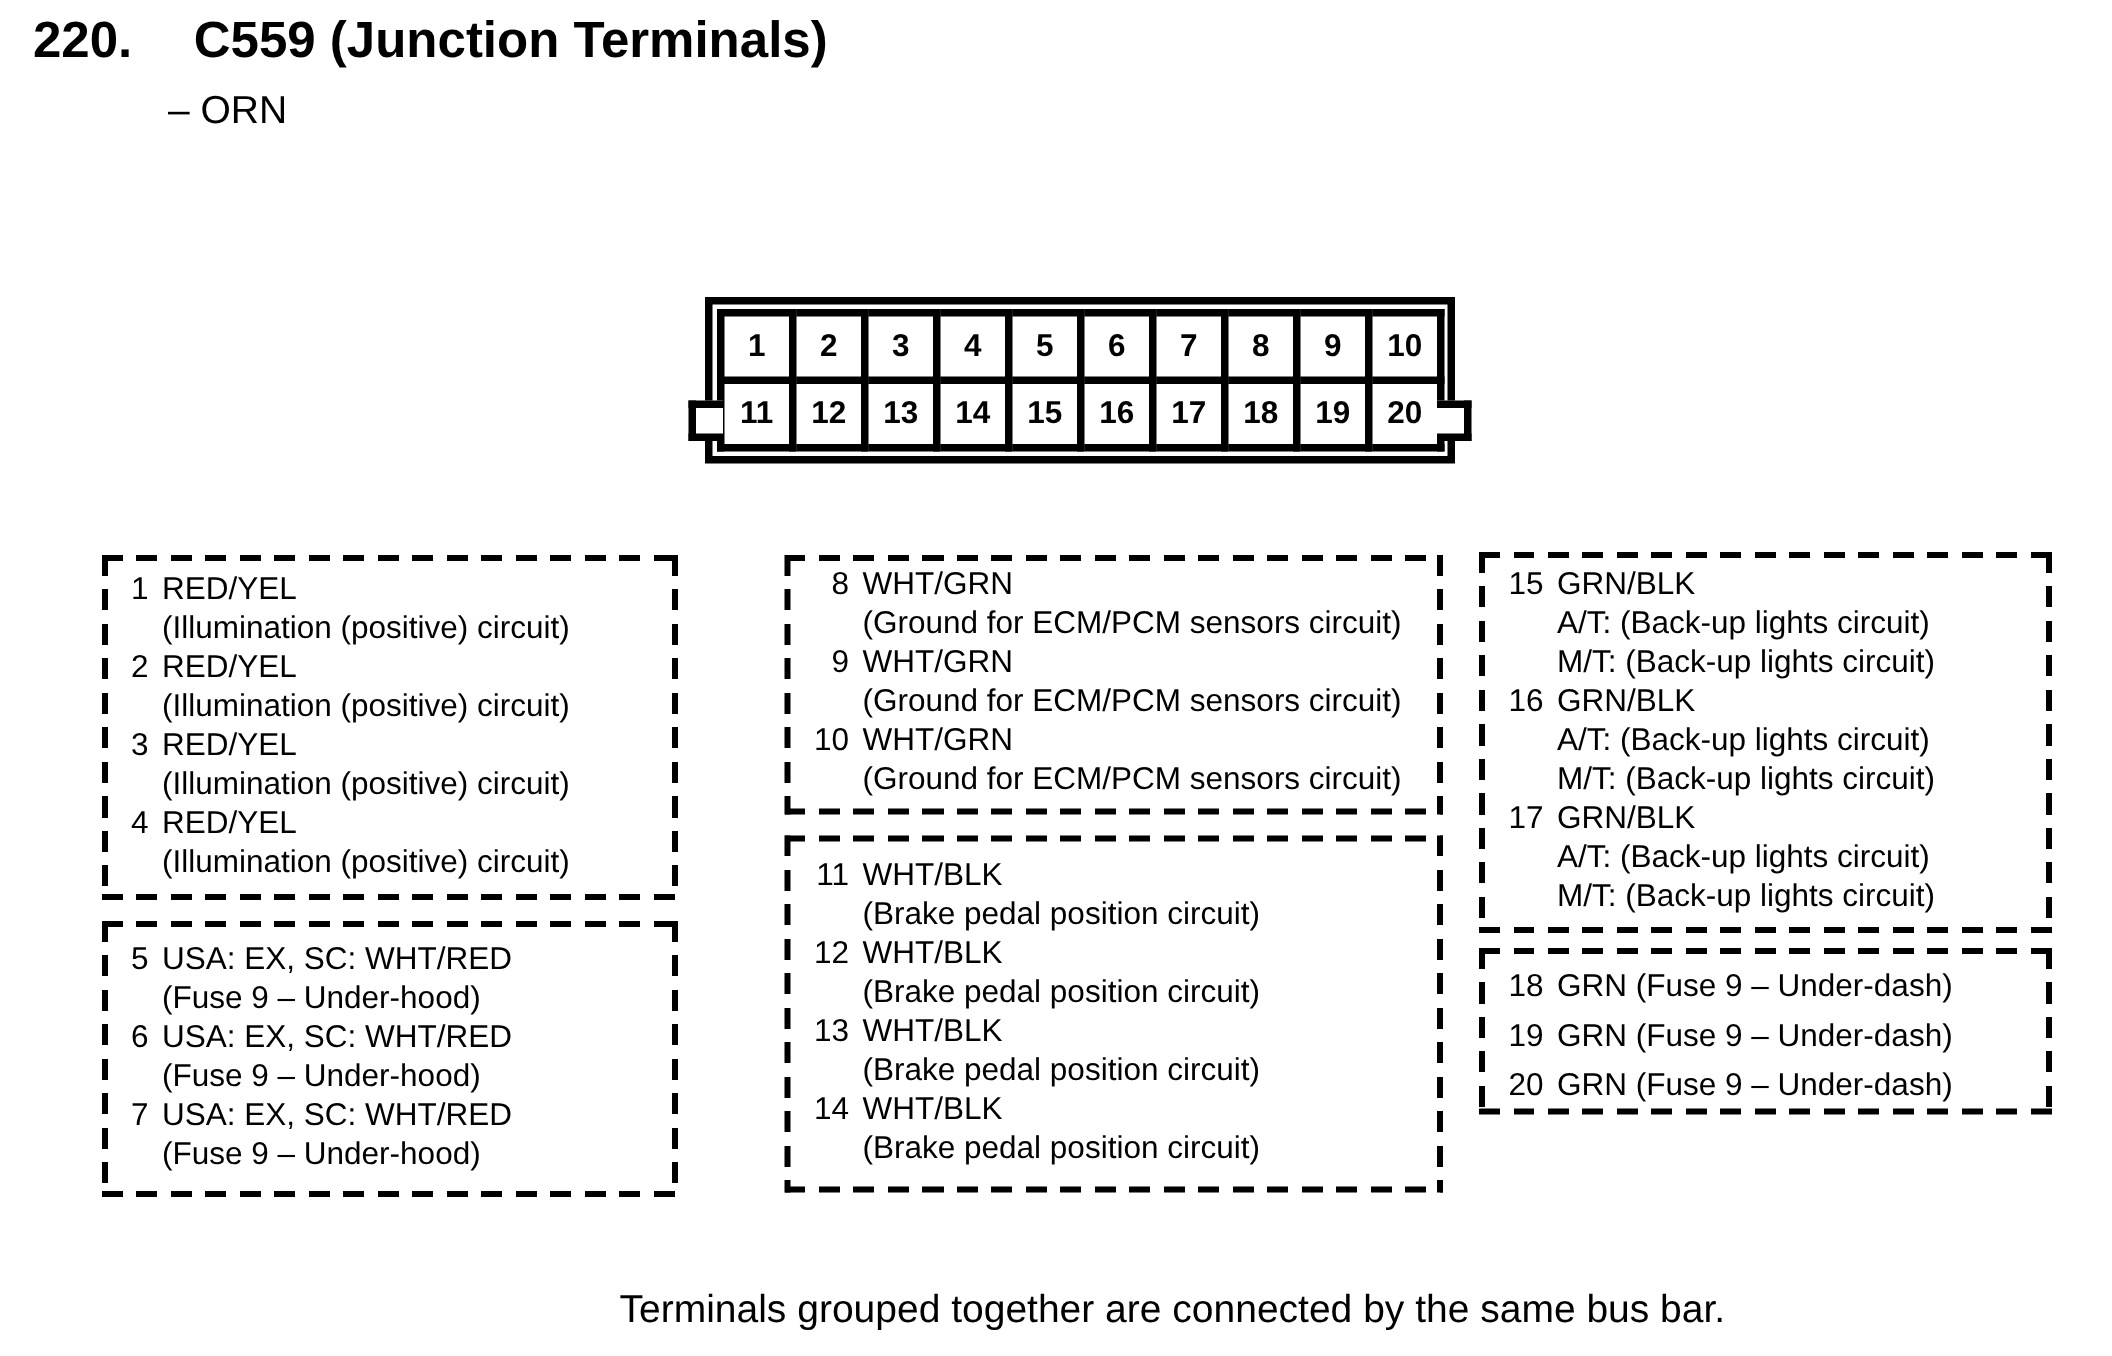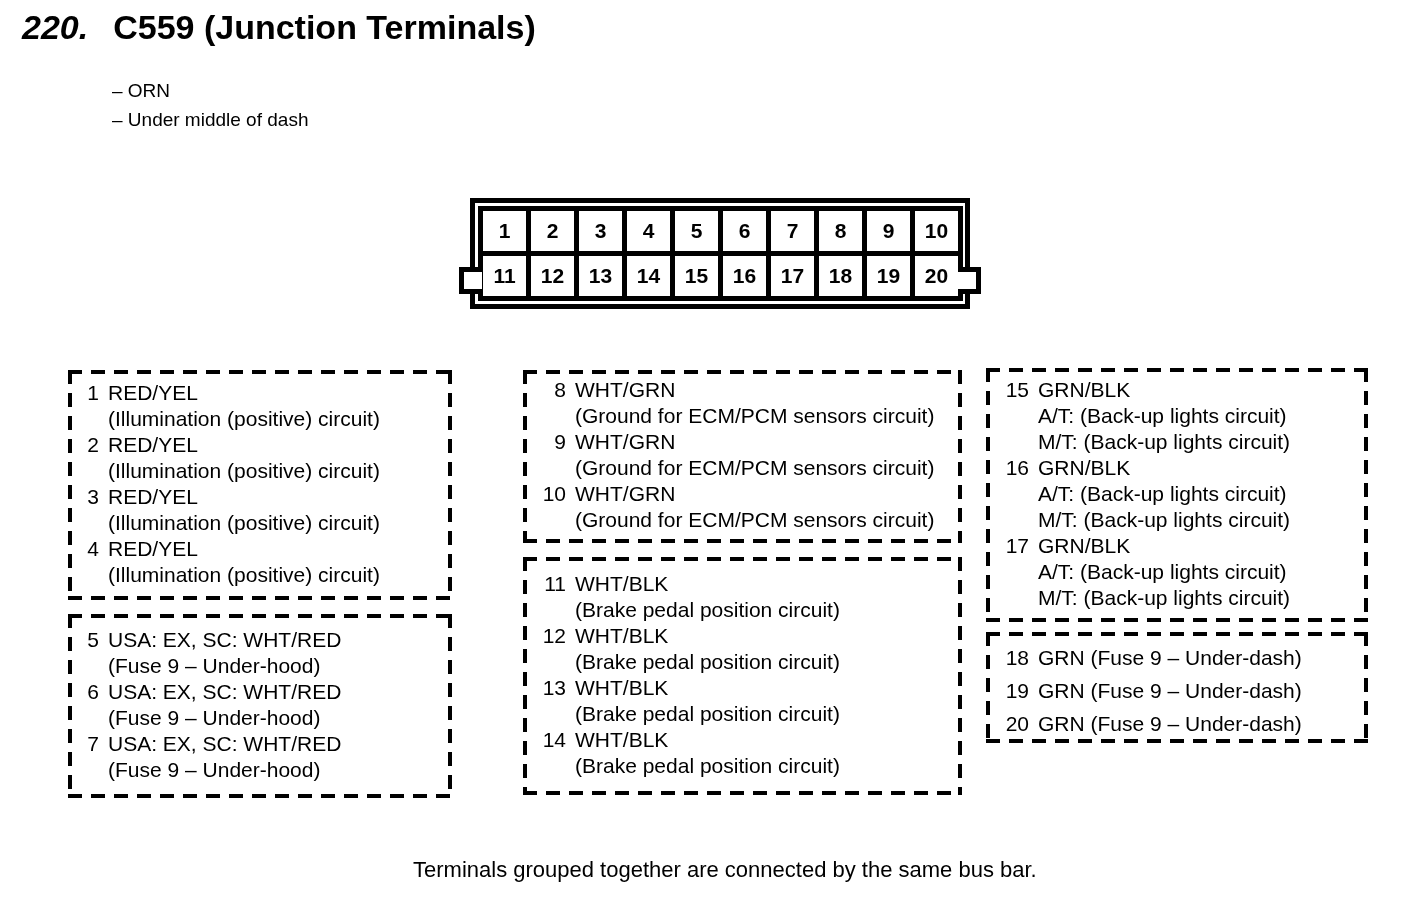--- a/index.html
+++ b/index.html
@@ -19,27 +19,27 @@
 
   
   .title {
     position: absolute;
     left: 22px;
     top: 8px;
     font-size: 34px;
     font-weight: bold;
     white-space: nowrap;
   }
-  .title .num { margin-right: 25px; font-style: italic; }
+  .title .num { margin-right: 41px; }
 
   .bullets {
     position: absolute;
     left: 112px;
-    top: 76px;
-    font-size: 19px;
+    top: 59px;
+    font-size: 26px;
     line-height: 29px;
     white-space: nowrap;
   }
 
   
   .connector {
     position: absolute;
     left: 470px;
     top: 198px;
     width: 500px;
@@ -109,36 +109,35 @@
   #pinbox-2 { left: 523px; top: 370px; width: 439px; height: 173px; padding: 7px 6px 0 13px; }
   #pinbox-3 { left: 523px; top: 557px; width: 439px; height: 238px; padding: 14px 6px 0 13px; }
   #pinbox-4 { left: 986px; top: 368px; width: 382px; height: 254px; padding: 9px 6px 0 13px; }
   #pinbox-5 { left: 986px; top: 632px; width: 382px; height: 111px; padding: 9px 6px 0 13px; }
 
   
   .footer {
     position: absolute;
     left: 413px;
     top: 857px;
-    font-size: 22px;
+    font-size: 26px;
     white-space: nowrap;
   }
 </style>
 </head>
 <body>
 
 <div class="page">
 
   <div class="title">
     <span class="num">220.</span><span>C559 (Junction Terminals)</span>
   </div>
 
   <div class="bullets">
     <div>– ORN</div>
-    <div>– Under middle of dash</div>
   </div>
 
   <div class="connector">
     <div class="tab tab-left"></div>
     <div class="tab tab-right"></div>
     <table class="pins">
       <tbody id="pin-grid">
           <tr>
             <td>1</td>
             <td>2</td>

